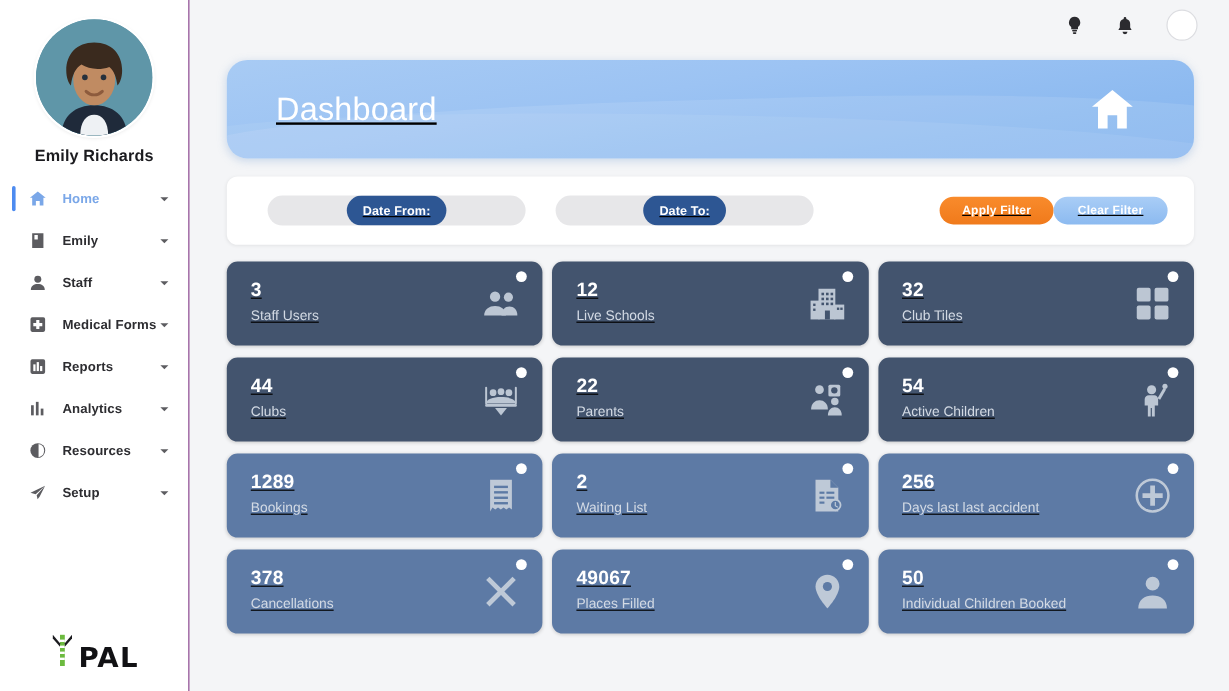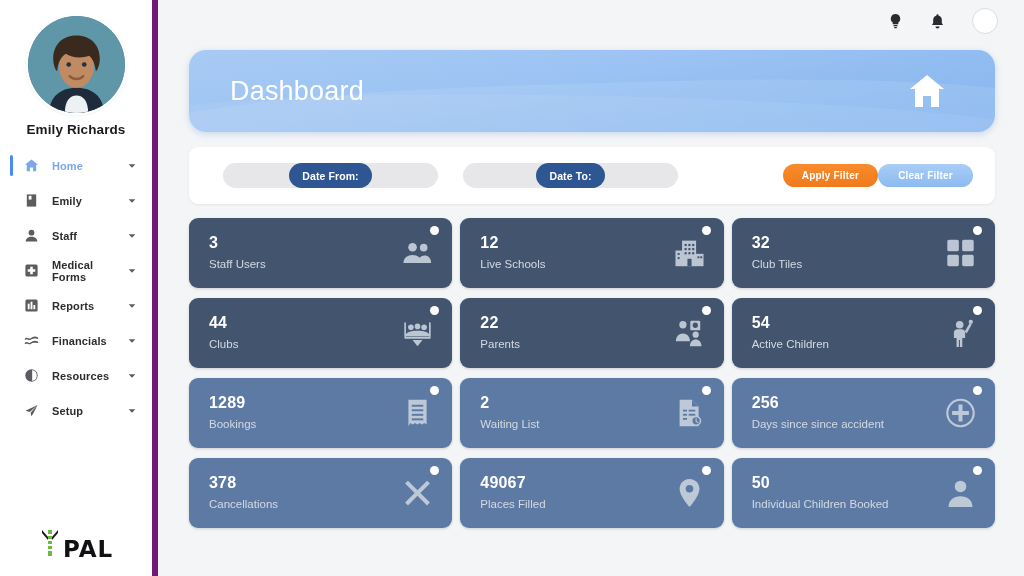--- a/index.html
+++ b/index.html
@@ -8,21 +8,21 @@
     font-family: "Liberation Sans", sans-serif;
     background: #f4f5f7;
     overflow: hidden;
   }
   .app { display: flex; width: 1024px; height: 576px; }
 
   
   .sidebar {
     width: 158px; height: 576px;
     background: #ffffff;
-    border-right: 6px solid #701a75;
+    border-right: 1px solid #701a75;
     position: relative;
     flex: 0 0 158px;
   }
   .avatar-wrap { padding-top: 16px; display: flex; justify-content: center; }
   .avatar {
     width: 97px; height: 97px; border-radius: 50%;
     background: #5f96a8;
     overflow: hidden; position: relative;
     box-shadow: 0 0 0 2px #ffffff, 0 1px 4px rgba(0,0,0,.18);
   }
@@ -58,21 +58,21 @@
   .logo {
     position: absolute; bottom: 14px; left: 0; right: 0;
     display: flex; align-items: flex-end; justify-content: center;
   }
   .logo-txt {
     font-size: 23px; font-weight: bold; color: #111114;
     letter-spacing: 1px; margin-left: 2px; font-family: "DejaVu Sans", sans-serif;
   }
 
   
-  .main { flex: 1; height: 576px; position: relative; background: #f4f5f7; }
+  .main { flex: 1; height: 576px; position: relative; background: #f4f5f7; text-decoration: underline; }
   .topbar {
     height: 42px; display: flex; align-items: center;
     justify-content: flex-end; padding-right: 26px; gap: 27px;
   }
   .topicon { color: #2b2b2f; display: flex; align-items: center; cursor: pointer; }
   .topicon svg { width: 15px; height: 17px; fill: currentColor; display: block; }
   .top-avatar {
     width: 26px; height: 26px; border-radius: 50%;
     background: #fff; border: 1px solid #dcdde1; cursor: pointer;
   }
@@ -267,36 +267,37 @@
             </svg>
         </span>
         <span class="nav-label">Reports</span>
         <span class="chev">
           <svg viewBox="0 0 12 12">
               <path d="M2 4l4 4 4-4z"></path>
             </svg>
         </span>
       </div>
 
-
       <div class="nav-item">
 
         <span class="nav-ico">
-          <svg viewBox="0 0 16 16" fill="none" stroke="currentColor" stroke-width="1.5" stroke-linecap="round">
-            <path d="M1.5 6.5C3 4.5 5 8 7 6.5s4-3.5 7.5-1"></path>
-            <path d="M1.5 11C3 9 5 12.5 7 11s4-3.5 7.5-1"></path>
-          </svg>
-        </span>
-        <span class="nav-label">Financials</span>
-        <span class="chev">
-          <svg viewBox="0 0 12 12">
-              <path d="M2 4l4 4 4-4z"></path>
-            </svg>
-        </span>
-      </div>
+          <svg viewBox="0 0 16 16">
+              <rect x="2" y="5" width="2.4" height="9"></rect>
+              <rect x="6.3" y="2" width="2.4" height="12"></rect>
+              <rect x="10.6" y="8" width="2.4" height="6"></rect>
+            </svg>
+        </span>
+        <span class="nav-label">Analytics</span>
+        <span class="chev">
+          <svg viewBox="0 0 12 12">
+              <path d="M2 4l4 4 4-4z"></path>
+            </svg>
+        </span>
+      </div>
+
 
       <div class="nav-item">
 
         <span class="nav-ico">
           <svg viewBox="0 0 16 16">
               <circle cx="8" cy="8" r="6.6"></circle>
               <path d="M8 2.6A5.4 5.4 0 0 1 8 13.4z" fill="#fff" opacity=".0"></path>
               <path d="M8.7 8V2.1a6 6 0 0 1 0 11.8V8z" fill="#ffffff"></path>
             </svg>
         </span>
@@ -540,21 +541,21 @@
               <circle cx="28" cy="29.5" r="6.2"></circle>
               <circle cx="28" cy="29.5" r="4.4" fill="#5d7aa5"></circle>
               <path d="M27.4 26.5h1.2v3.4l2.3 1.3-.6 1.1-2.9-1.7z"></path>
             </svg>
           </span>
         </div>
         <div class="card light">
           <span class="card-dot"></span>
           <span class="card-text">
             <span class="card-num">256</span>
-            <span class="card-lbl">Days since since accident</span>
+            <span class="card-lbl">Days last last accident</span>
           </span>
           <span class="card-ico">
             <svg viewBox="0 0 40 40">
               <circle cx="20" cy="20" r="16" fill="none" stroke="currentColor" stroke-width="2.6"></circle>
               <path d="M17.6 9.8h4.8v7.8h7.8v4.8h-7.8v7.8h-4.8v-7.8H9.8v-4.8h7.8z"></path>
             </svg>
           </span>
         </div>
         <div class="card light">
           <span class="card-dot"></span>

